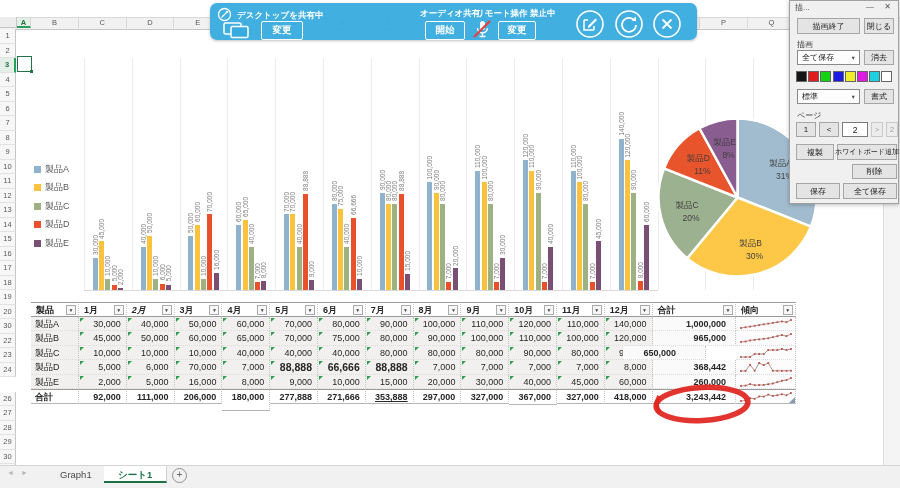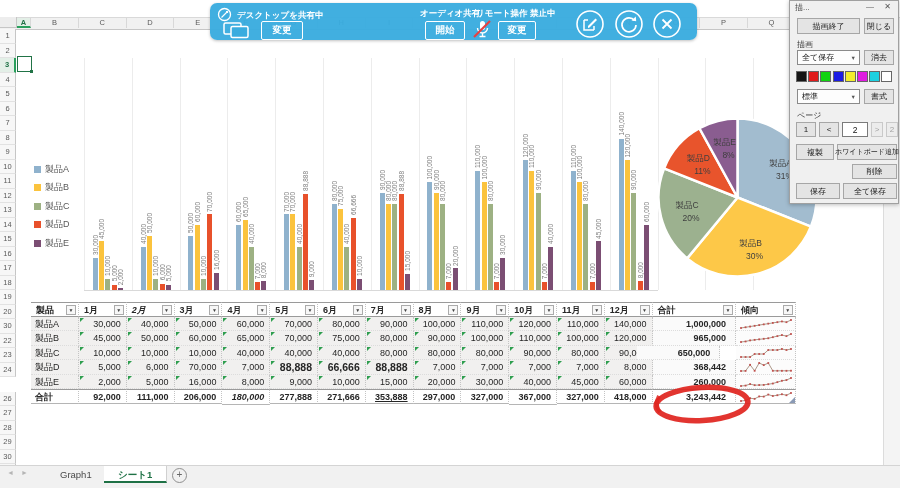--- a/index.html
+++ b/index.html
@@ -406,21 +406,21 @@
       <div class="tcell num" style="left: 143.6px; top: 43.5px; width: 47.8px; height: 14.5px;">10,000<span class="err-tri"></span></div>
       <div class="tcell num" style="left: 191.4px; top: 43.5px; width: 47.8px; height: 14.5px;">40,000<span class="err-tri"></span></div>
       <div class="tcell num" style="left: 239.2px; top: 43.5px; width: 47.8px; height: 14.5px;">40,000<span class="err-tri"></span></div>
       <div class="tcell num" style="left: 287px; top: 43.5px; width: 47.8px; height: 14.5px;">40,000<span class="err-tri"></span></div>
       <div class="tcell num" style="left: 334.8px; top: 43.5px; width: 47.8px; height: 14.5px;">80,000<span class="err-tri"></span></div>
       <div class="tcell num" style="left: 382.6px; top: 43.5px; width: 47.8px; height: 14.5px;">80,000<span class="err-tri"></span></div>
       <div class="tcell num" style="left: 430.4px; top: 43.5px; width: 47.8px; height: 14.5px;">80,000<span class="err-tri"></span></div>
       <div class="tcell num" style="left: 478.2px; top: 43.5px; width: 47.8px; height: 14.5px;">90,000<span class="err-tri"></span></div>
       <div class="tcell num" style="left: 526px; top: 43.5px; width: 47.8px; height: 14.5px;">80,000<span class="err-tri"></span></div>
       <div class="tcell num" style="left: 573.8px; top: 43.5px; width: 47.8px; height: 14.5px;">90,000<span class="err-tri"></span></div>
-      <div class="tcell num totcol" style="left: 606px; top: 43.5px; width: 83.4px; height: 14.5px;">650,000</div>
+      <div class="tcell num totcol" style="left: 592px; top: 43.5px; width: 83.4px; height: 14.5px; text-align: center;">650,000</div>
       <div class="tcell trend" style="left: 705px; top: 43.5px; width: 59.8px; height: 14.5px;">
         <svg width="56" height="12" style="position: absolute; left: 2px; top: 1px;">
           <polyline points="3,10 7.545454545454546,10 12.090909090909092,10 16.636363636363637,7 21.181818181818183,7 25.727272727272727,7 30.272727272727273,3 34.81818181818181,3 39.36363636363637,3 43.90909090909091,2 48.45454545454545,3 53,2" fill="none" stroke="#a38b7b" stroke-width="0.9"></polyline>
           <rect x="2.1" y="9.1" width="1.8" height="1.8" fill="#c0504d"></rect>
           <rect x="6.6454545454545455" y="9.1" width="1.8" height="1.8" fill="#c0504d"></rect>
           <rect x="11.190909090909091" y="9.1" width="1.8" height="1.8" fill="#c0504d"></rect>
           <rect x="15.736363636363636" y="6.1" width="1.8" height="1.8" fill="#c0504d"></rect>
           <rect x="20.281818181818185" y="6.1" width="1.8" height="1.8" fill="#c0504d"></rect>
           <rect x="24.827272727272728" y="6.1" width="1.8" height="1.8" fill="#c0504d"></rect>
           <rect x="29.372727272727275" y="2.1" width="1.8" height="1.8" fill="#c0504d"></rect>
@@ -490,21 +490,21 @@
           <rect x="38.46363636363637" y="5.237931034482758" width="1.8" height="1.8" fill="#c0504d"></rect>
           <rect x="43.00909090909091" y="3.8586206896551727" width="1.8" height="1.8" fill="#c0504d"></rect>
           <rect x="47.554545454545455" y="3.168965517241379" width="1.8" height="1.8" fill="#c0504d"></rect>
           <rect x="52.1" y="1.1" width="1.8" height="1.8" fill="#c0504d"></rect>
         </svg>
       </div>
       <div class="tcell name totrow" style="left: 0px; top: 87px; width: 48px; height: 14.5px;">合計</div>
       <div class="tcell num totrow" style="left: 48px; top: 87px; width: 47.8px; height: 14.5px;">92,000</div>
       <div class="tcell num totrow" style="left: 95.8px; top: 87px; width: 47.8px; height: 14.5px;">111,000</div>
       <div class="tcell num totrow" style="left: 143.6px; top: 87px; width: 47.8px; height: 14.5px;">206,000</div>
-      <div class="tcell num totrow" style="left: 191.4px; top: 87px; width: 47.8px; height: 16px; font-style: italic;">180,000</div>
+      <div class="tcell num totrow" style="left: 191.4px; top: 87px; width: 47.8px; height: 22px;">180,000</div>
       <div class="tcell num totrow" style="left: 239.2px; top: 87px; width: 47.8px; height: 14.5px;">277,888</div>
       <div class="tcell num totrow" style="left: 287px; top: 87px; width: 47.8px; height: 14.5px;">271,666</div>
       <div class="tcell num totrow" style="left: 334.8px; top: 87px; width: 47.8px; height: 14.5px; text-decoration: underline;">353,888</div>
       <div class="tcell num totrow" style="left: 382.6px; top: 87px; width: 47.8px; height: 14.5px;">297,000</div>
       <div class="tcell num totrow" style="left: 430.4px; top: 87px; width: 47.8px; height: 14.5px;">327,000</div>
       <div class="tcell num totrow" style="left: 478.2px; top: 87px; width: 47.8px; height: 16px;">367,000</div>
       <div class="tcell num totrow" style="left: 526px; top: 87px; width: 47.8px; height: 14.5px;">327,000</div>
       <div class="tcell num totrow" style="left: 573.8px; top: 87px; width: 47.8px; height: 14.5px;">418,000</div>
       <div class="tcell num totrow totcol" style="left: 621.6px; top: 87px; width: 83.4px; height: 14.5px;">3,243,442</div>
       <div class="tcell trend totrow" style="left: 705px; top: 87px; width: 59.8px; height: 14.5px;">

